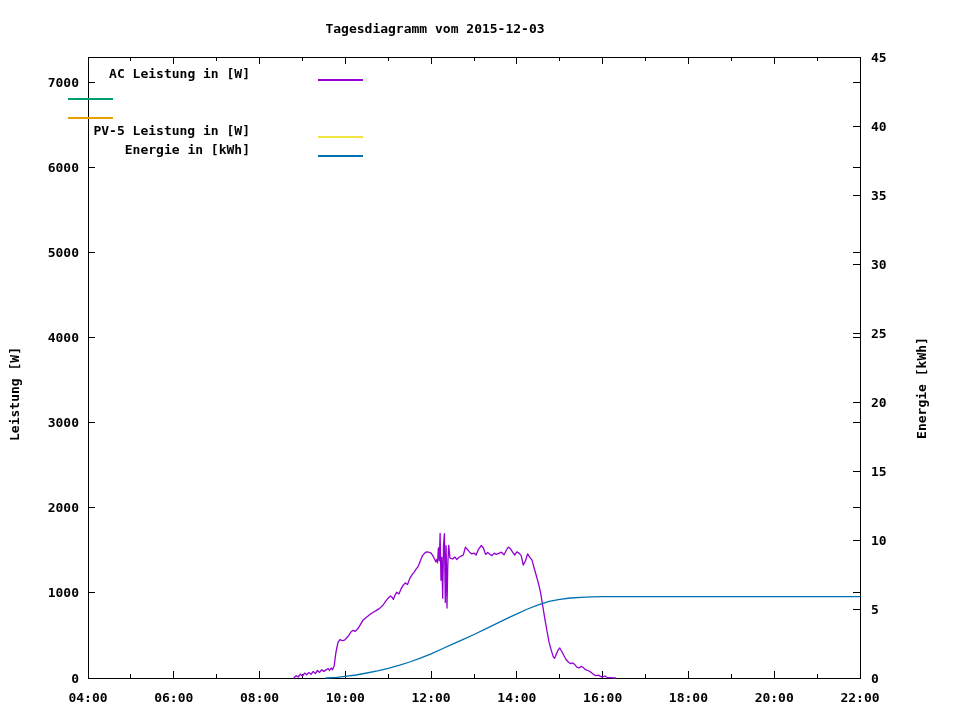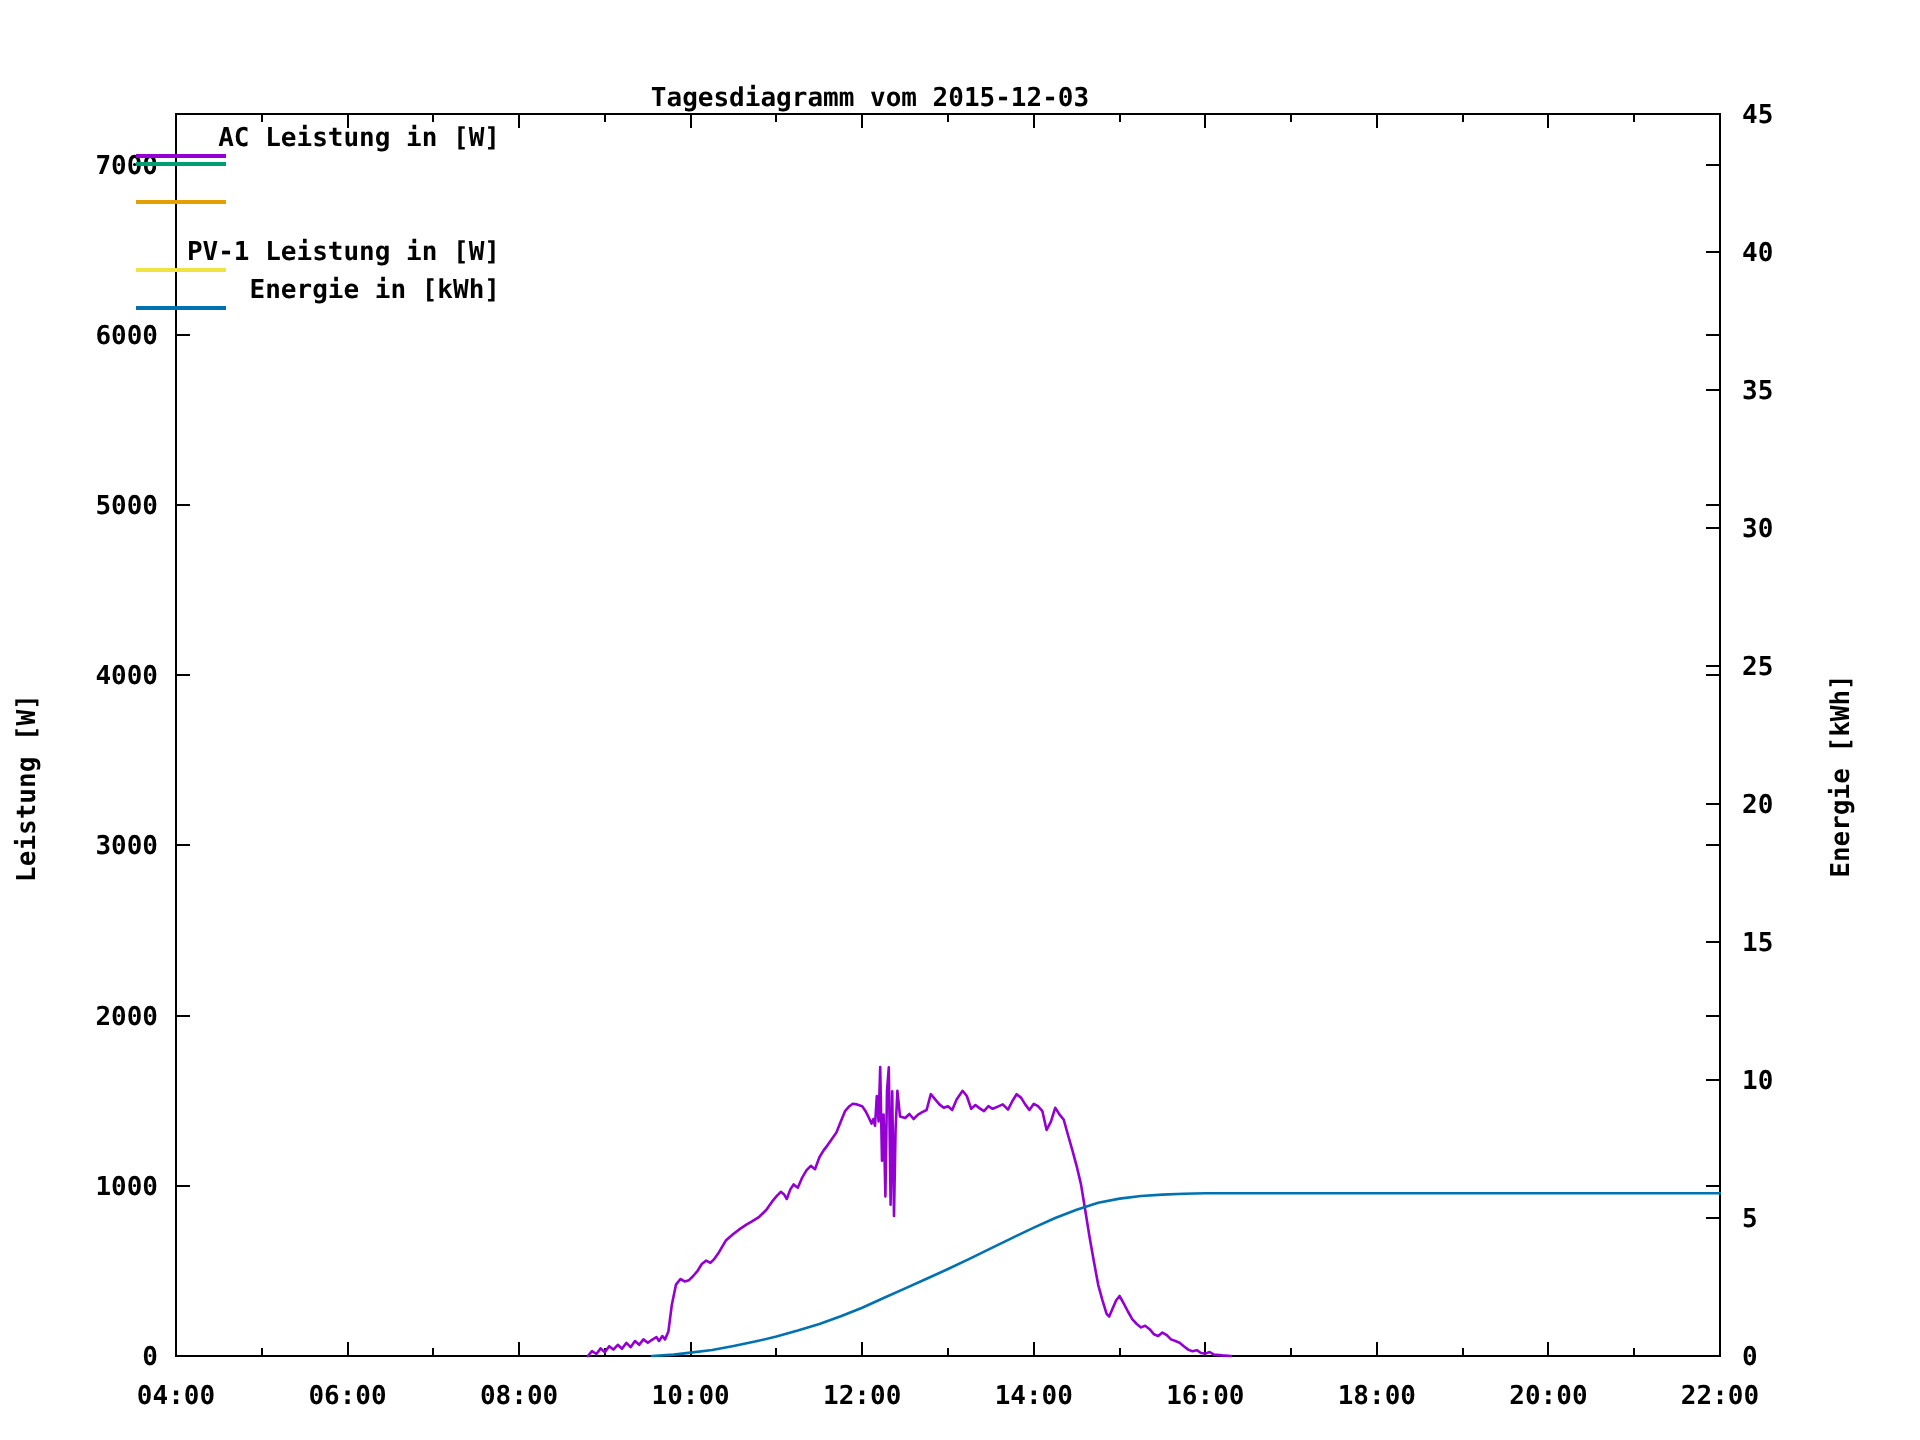--- a/index.html
+++ b/index.html
@@ -3,32 +3,32 @@
 <meta charset="utf-8">
 <style>
   html,body{margin:0;padding:0;background:#fff;}
   .canvas{
     position:relative;width:960px;height:720px;background:#ffffff;
     font-family:"DejaVu Sans Mono",monospace;font-weight:bold;color:#000;
     overflow:hidden;
   }
   .chart-title{
     position:absolute;top:21px;left:0;width:870px;text-align:center;
-    font-size:13px;letter-spacing:0;margin-top:21px;
+    font-size:13px;letter-spacing:0;
   }
   .ylabel-left{
     position:absolute;left:14px;top:394px;font-size:13px;white-space:nowrap;
     transform:translate(-50%,-50%) rotate(-90deg);
   }
   .ylabel-right{
     position:absolute;left:921px;top:388px;font-size:13px;white-space:nowrap;
     transform:translate(-50%,-50%) rotate(-90deg);
   }
   .legend{position:absolute;left:0;top:62px;}
-  .legend-row{display:flex;align-items:flex-start;height:19px;flex-direction:column;}
+  .legend-row{display:flex;align-items:flex-end;height:19px;}
   .legend-label{width:250px;text-align:right;font-size:13px;white-space:pre;}
   .legend-line{width:45px;height:2px;margin-left:68px;}
   svg{position:absolute;left:0;top:0;}
   svg text{font-family:"DejaVu Sans Mono",monospace;font-weight:bold;font-size:13px;fill:#000;}
 </style>
 </head>
 <body>
 
 <div class="canvas">
   <svg id="plot" width="960" height="720" viewBox="0 0 960 720">
@@ -150,21 +150,21 @@
         <span class="legend-label">AC Leistung in [W]</span>
         <span class="legend-line" style="background: rgb(148, 0, 211);"></span>
       </div>
       <div class="legend-row">
         <span class="legend-line" style="background: rgb(0, 158, 115);"></span>
       </div>
       <div class="legend-row">
         <span class="legend-line" style="background: rgb(230, 159, 0);"></span>
       </div>
       <div class="legend-row">
-        <span class="legend-label">PV-1 Leistung in [W]</span>
+        <span class="legend-label">PV-5 Leistung in [W]</span>
         <span class="legend-line" style="background: rgb(240, 228, 66);"></span>
       </div>
       <div class="legend-row">
         <span class="legend-label">Energie in [kWh]</span>
         <span class="legend-line" style="background: rgb(0, 114, 178);"></span>
       </div>
     </div>
 </div>
 
 </body></html>

